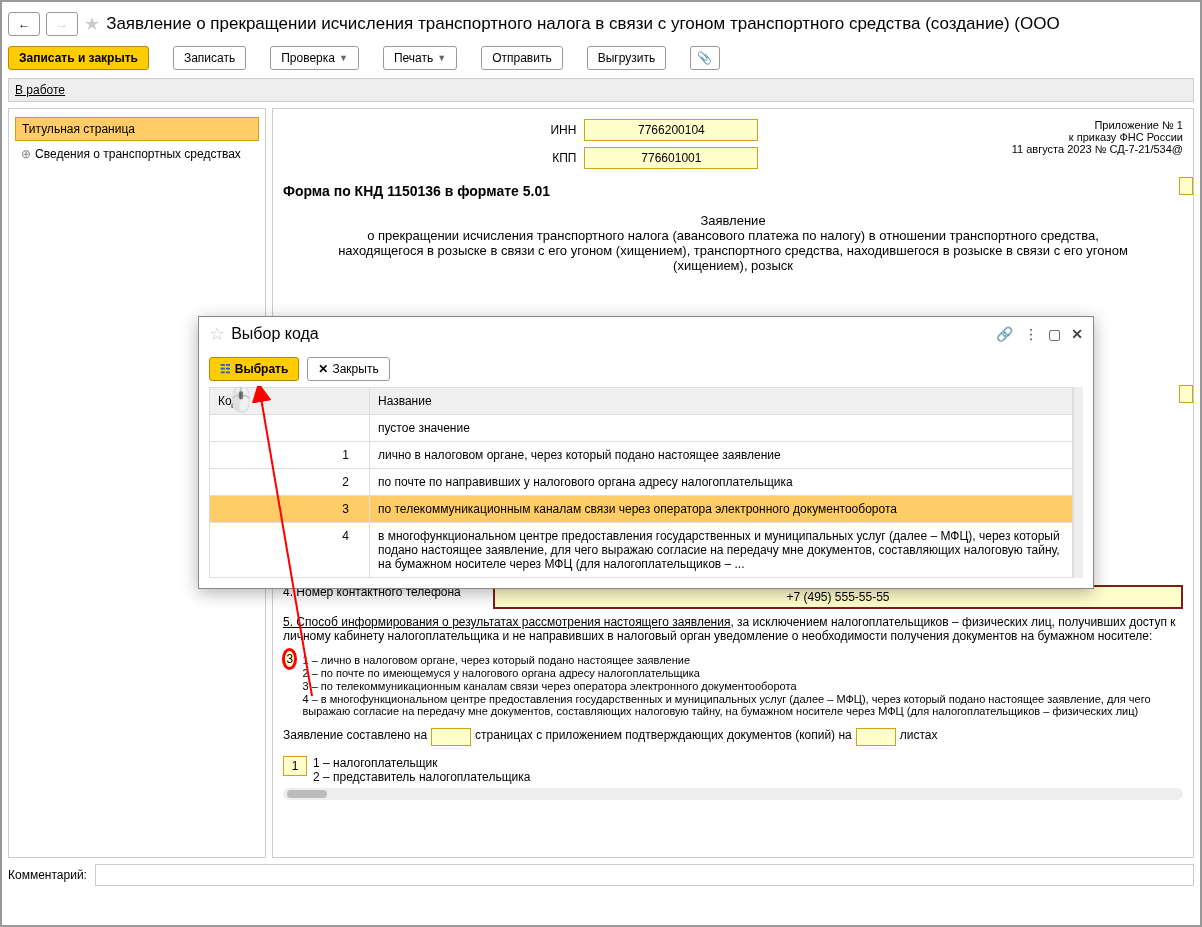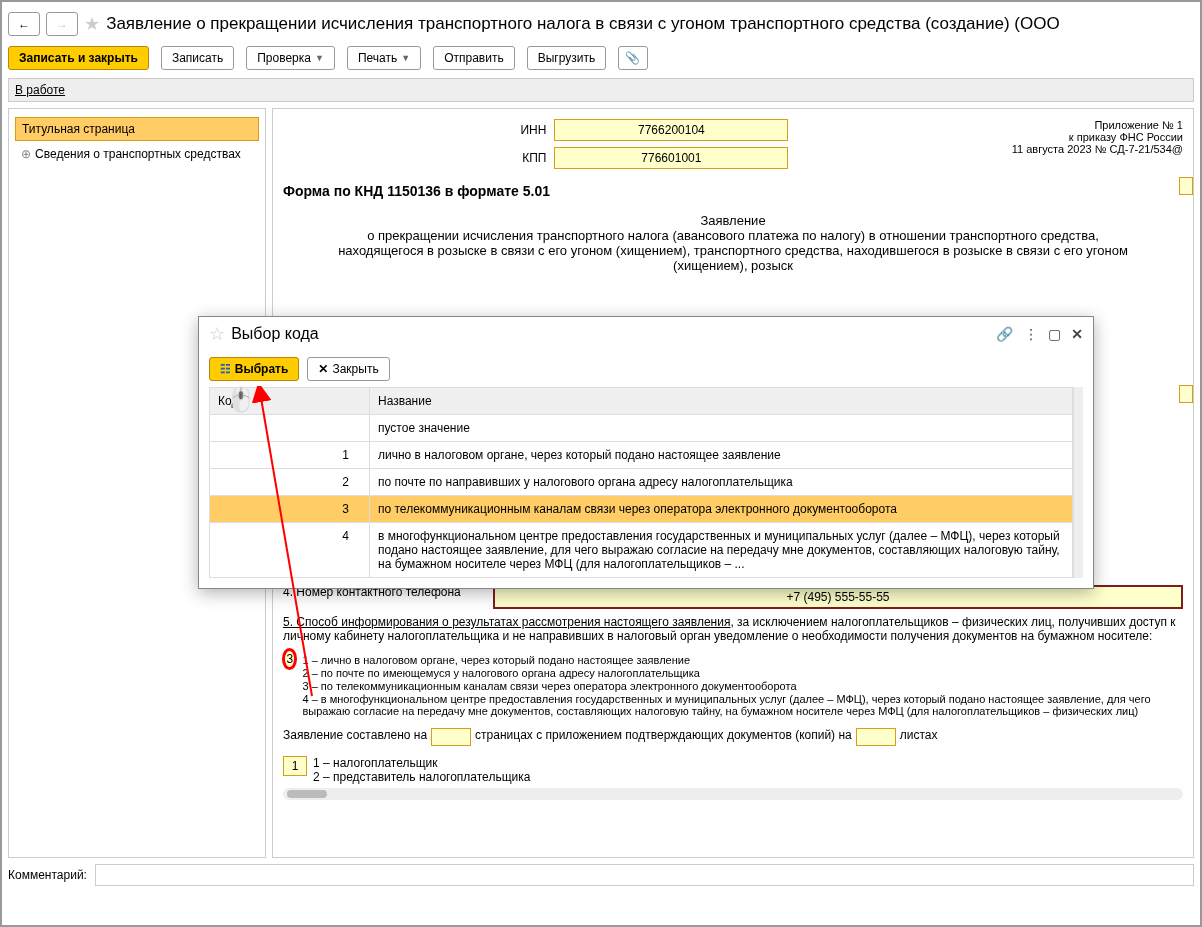--- a/index.html
+++ b/index.html
@@ -2,38 +2,38 @@
 <html><head>
 <meta charset="utf-8">
 <style>
 * { box-sizing: border-box; margin: 0; padding: 0; }
 body { font-family: Arial, sans-serif; font-size: 12px; background: #fff; color: #000; }
 .outer { border: 2px solid #999; width: 1202px; height: 927px; position: relative; background: #fff; padding: 6px; }
 .titlebar { display: flex; align-items: center; gap: 6px; padding: 4px 0; }
 .nav-btn { width: 32px; height: 24px; border: 1px solid #999; background: #fff; display: flex; align-items: center; justify-content: center; cursor: pointer; border-radius: 3px; }
 .star { color: #ccc; font-size: 18px; cursor: pointer; }
 .title { font-size: 17px; white-space: nowrap; overflow: hidden; }
-.toolbar { display: flex; align-items: center; gap: 12px; padding: 6px 0; }
+.toolbar { display: flex; align-items: center; gap: 24px; padding: 6px 0; }
 .btn { border: 1px solid #999; background: #fff; padding: 4px 10px; cursor: pointer; border-radius: 3px; display: inline-flex; align-items: center; gap: 4px; font-size: 12px; }
 .btn-primary { background: #ffcc00; border: 1px solid #b8860b; font-weight: bold; }
 .btn-attach { width: 30px; justify-content: center; }
 .dropdown-arrow { font-size: 9px; color: #666; }
 .status-bar { background: #eee; border: 1px solid #ccc; padding: 4px 6px; margin-top: 2px; }
 .status-link { text-decoration: underline; color: #000; }
 .content { display: flex; gap: 6px; margin-top: 6px; height: 750px; }
 .sidebar { width: 258px; border: 1px solid #ccc; padding: 6px; }
 .side-item { padding: 4px 6px; margin: 2px 0; cursor: pointer; }
 .side-item.active { background: #ffcc66; border: 1px solid #d4a017; }
 .side-item.expand::before { content: "⊕"; margin-right: 4px; color: #888; }
 .main-panel { flex: 1; border: 1px solid #ccc; padding: 10px; overflow: auto; position: relative; }
 .header-block { display: flex; justify-content: space-between; }
 .inn-kpp { display: flex; flex-direction: column; gap: 6px; align-items: center; flex: 1; }
 .inn-row { display: flex; gap: 8px; align-items: center; }
 .lbl { text-align: right; width: 40px; }
-.yellow-field { background: #ffffcc; border: 1px solid #d4a017; padding: 3px 8px; width: 234px; text-align: center; }
+.yellow-field { background: #ffffcc; border: 1px solid #d4a017; padding: 3px 8px; width: 174px; text-align: center; }
 .appendix { text-align: right; font-size: 11px; }
 .form-code { font-weight: bold; margin: 14px 0; font-size: 14px; }
 .doc-title { text-align: center; font-weight: normal; font-size: 13px; margin: 6px 40px; }
 .section-row { display: flex; align-items: flex-start; gap: 10px; margin: 6px 0; font-size: 12px; }
 .section-label { flex: 0 0 200px; }
 .wide-field { background: #ffffcc; border: 2px solid #7f1d1d; padding: 3px 8px; flex: 1; text-align: center; }
 .method-text { font-size: 12px; margin-top: 6px; }
 .method-underline { text-decoration: underline; }
 .sm-box { background: #ffffcc; border: 1px solid #d4a017; width: 24px; height: 20px; display: inline-flex; align-items: center; justify-content: center; margin-right: 6px; }
 .sm-box.circled { outline: 3px solid red; border-radius: 50%; outline-offset: -2px; position: relative; }

